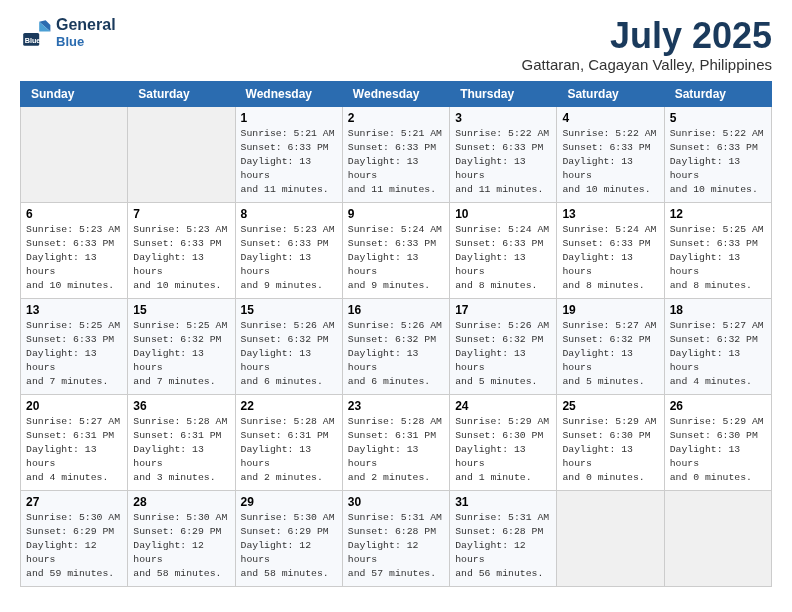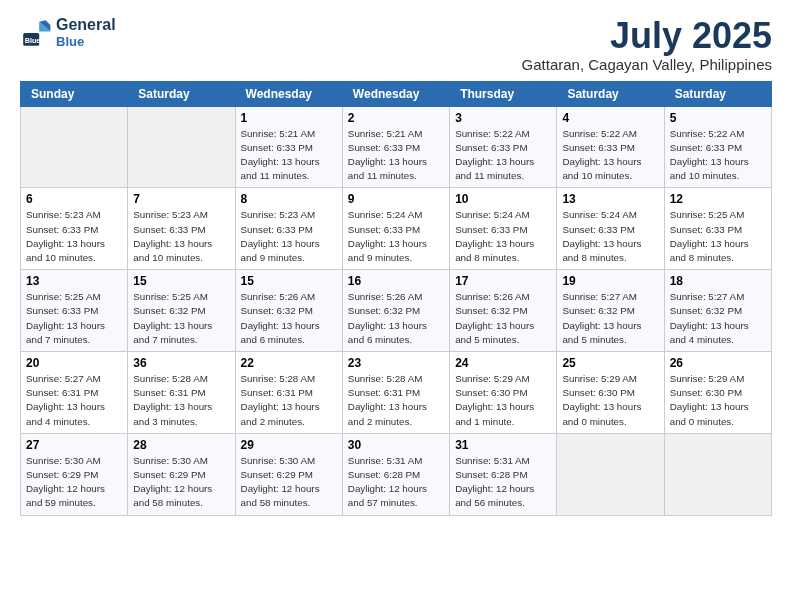--- a/index.html
+++ b/index.html
@@ -70,20 +70,21 @@
     .day-num {
       font-weight: bold;
       font-size: 12px;
       display: block;
       margin-bottom: 2px;
     }
     .day-info {
       font-size: 9.8px;
       color: #333;
       line-height: 1.45;
+      font-family: Liberation Mono, monospace;
     }
     .empty-cell {
       background: #f0f0f0 !important;
     }
   </style>
 </head>
 <body>
 
 <div class="header">
   <div class="logo">

